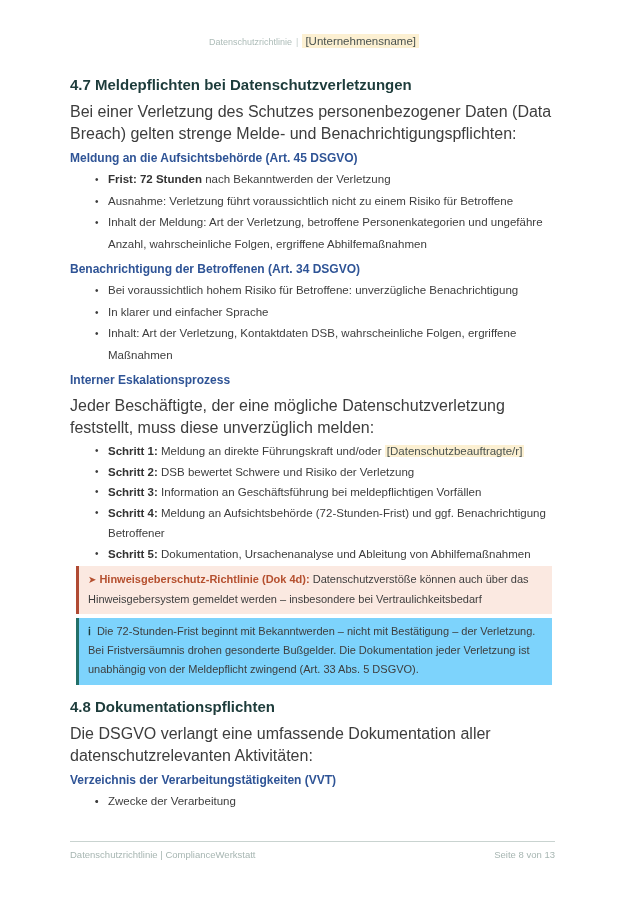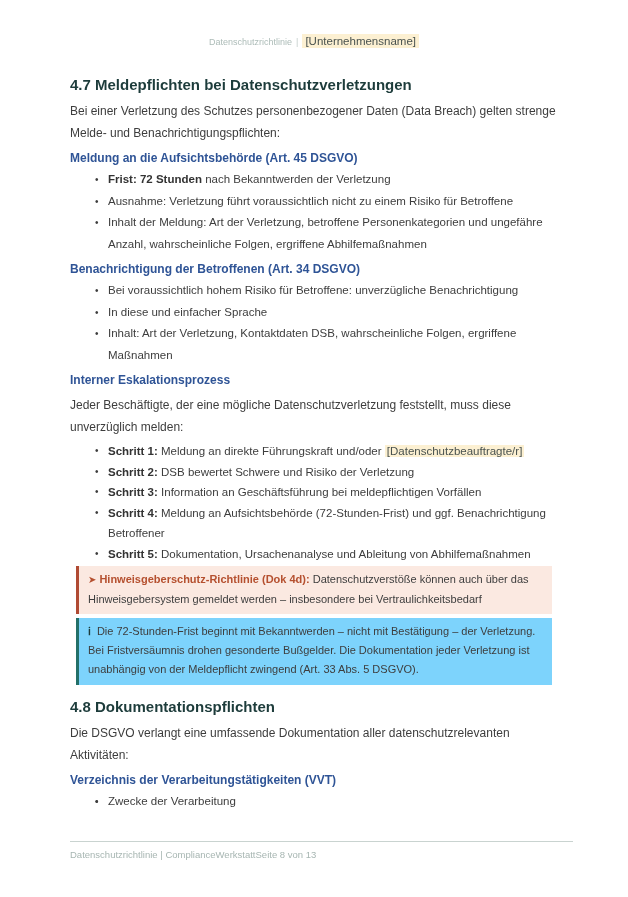--- a/index.html
+++ b/index.html
@@ -14,44 +14,44 @@
   .doc-header { text-align:center; font-size:9px; line-height:14px; color:#adbcb8; height:16px; }
   .doc-header .sep { margin:0 4px; color:#c3cecb; }
   .doc-header .company { background:#fcf0d2; color:#49524f; font-size:11.5px; padding:1px 3px; }
 
   
   .h2 { color:#1d3c3b; font-size:15px; line-height:19px; font-weight:bold; margin:25px 0 0; }
   .h2.later { margin-top:12px; }
   .h3 { color:#2f5496; font-size:12px; line-height:16px; font-weight:bold; margin:6px 0 0; }
 
   
-  p.body { font-size:12px; line-height:21.5px; margin:7px 0 0; }
+  p.body { font-size:16px; line-height:21.5px; margin:7px 0 0; }
 
   ul.blist { list-style:none; margin:3px 0 0; padding:0; font-size:11.5px; line-height:21.5px; }
   ul.blist li { position:relative; padding-left:38px; }
   ul.blist .bullet { position:absolute; left:25px; top:0; font-size:10px; color:#3d3d3d; }
   ul.steps { line-height:20.5px; }
   b, strong { font-weight:bold; color:#333333; }
 
   .hl { background:#fcf0d2; padding:0 2px; color:#49524f; }
   .hl:empty { padding:0; background:none; }
 
   
   .callout { margin:2px 6px 0; padding:4px 10px 6px 9px; font-size:11px; }
   .callout.alert { background:#fbe9e1; border-left:3px solid #b04a33; line-height:18.5px; }
   .callout.alert .lead { color:#b5502f; font-weight:bold; }
   .callout.alert .arrow { color:#b5502f; font-size:10px; margin-right:3px; }
   .callout.info { background:#7dd3fc; border-left:3px solid #237069; line-height:19px; margin-top:4px; }
   .callout.info .infoglyph { color:#1d3c3b; font-weight:bold; margin-right:3px; }
 
   
   .doc-footer {
-    position:absolute; left:70px; right:55px; top:841px;
+    position:absolute; left:70px; right:73px; top:841px;
     border-top:1px solid #c9d3d0; padding-top:7px;
-    display:flex; justify-content:flex-start;
+    display:flex; justify-content:space-between;
     font-size:9.5px; color:#a7b6b2;
   }
 </style>
 </head>
 <body>
 
 <div class="page">
 
   <div class="doc-header">
     <span>Datenschutzrichtlinie</span><span class="sep">|</span><span class="company">[Unternehmensname]</span>
@@ -64,21 +64,21 @@
   <div class="h3">Meldung an die Aufsichtsbehörde (Art. 45 DSGVO)</div>
   <ul class="blist">
     <li><span class="bullet">•</span><strong>Frist: 72 Stunden</strong><span> nach Bekanntwerden der Verletzung</span></li>
     <li><span class="bullet">•</span><strong></strong><span>Ausnahme: Verletzung führt voraussichtlich nicht zu einem Risiko für Betroffene</span></li>
     <li><span class="bullet">•</span><strong></strong><span>Inhalt der Meldung: Art der Verletzung, betroffene Personenkategorien und ungefähre Anzahl, wahrscheinliche Folgen, ergriffene Abhilfemaßnahmen</span></li>
   </ul>
 
   <div class="h3">Benachrichtigung der Betroffenen (Art. 34 DSGVO)</div>
   <ul class="blist">
     <li><span class="bullet">•</span><strong></strong><span>Bei voraussichtlich hohem Risiko für Betroffene: unverzügliche Benachrichtigung</span></li>
-    <li><span class="bullet">•</span><strong></strong><span>In diese und einfacher Sprache</span></li>
+    <li><span class="bullet">•</span><strong></strong><span>In klarer und einfacher Sprache</span></li>
     <li><span class="bullet">•</span><strong></strong><span>Inhalt: Art der Verletzung, Kontaktdaten DSB, wahrscheinliche Folgen, ergriffene Maßnahmen</span></li>
   </ul>
 
   <div class="h3">Interner Eskalationsprozess</div>
   <p class="body">Jeder Beschäftigte, der eine mögliche Datenschutzverletzung feststellt, muss diese unverzüglich melden:</p>
   <ul class="blist steps">
     <li><span class="bullet">•</span><strong>Schritt 1:</strong><span> Meldung an direkte Führungskraft und/oder </span><span class="hl">[Datenschutzbeauftragte/r]</span></li>
     <li><span class="bullet">•</span><strong>Schritt 2:</strong><span> DSB bewertet Schwere und Risiko der Verletzung</span></li>
     <li><span class="bullet">•</span><strong>Schritt 3:</strong><span> Information an Geschäftsführung bei meldepflichtigen Vorfällen</span></li>
     <li><span class="bullet">•</span><strong>Schritt 4:</strong><span> Meldung an Aufsichtsbehörde (72-Stunden-Frist) und ggf. Benachrichtigung Betroffener</span></li>

